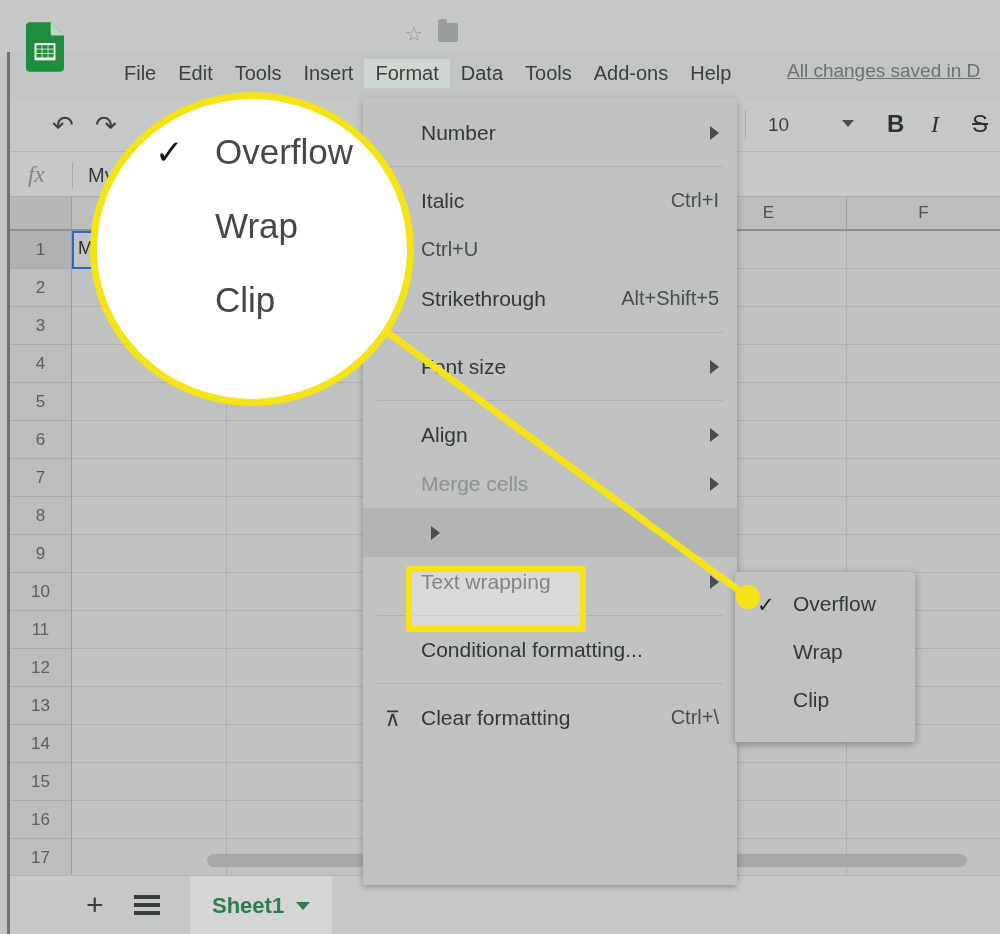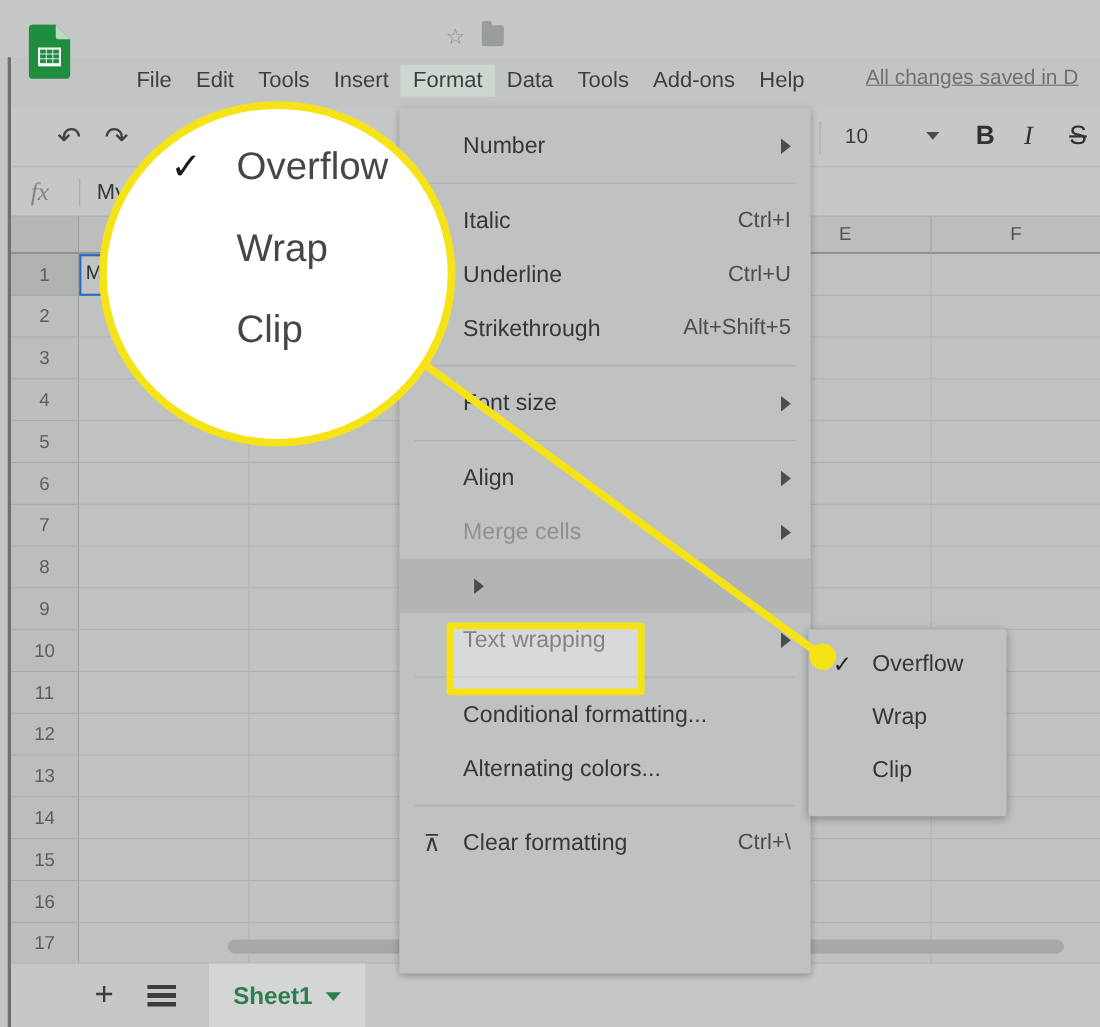--- a/index.html
+++ b/index.html
@@ -526,21 +526,20 @@
         <span class="fm-arrow"></span>
       </div>
       <div class="fm-sep"></div>
       <div class="fm-item">
         <span class="fm-gicon" style="font-style: italic; font-family: &quot;Liberation Serif&quot;, serif;">I</span>
         <span class="fm-label">Italic</span>
         <span class="fm-accel">Ctrl+I</span>
       </div>
       <div class="fm-item">
         <span class="fm-gicon u">U</span>
-        <span class="fm-label">Underline</span>
         <span class="fm-accel">Ctrl+U</span>
       </div>
       <div class="fm-item">
         <span class="fm-gicon s">S</span>
         <span class="fm-label">Strikethrough</span>
         <span class="fm-accel">Alt+Shift+5</span>
       </div>
       <div class="fm-sep"></div>
       <div class="fm-item">
         <span class="fm-label">Font size</span>
@@ -558,23 +557,20 @@
       <div class="fm-item hover">
         <span class="fm-arrow"></span>
       </div>
       <div class="fm-item">
         <span class="fm-label">Text wrapping</span>
         <span class="fm-arrow"></span>
       </div>
       <div class="fm-sep"></div>
       <div class="fm-item">
         <span class="fm-label">Conditional formatting...</span>
-      </div>
-      <div class="fm-item">
-        <span class="fm-label">Alternating colors...</span>
       </div>
       <div class="fm-sep"></div>
       <div class="fm-item">
         <span class="fm-gicon">⊼</span>
         <span class="fm-label">Clear formatting</span>
         <span class="fm-accel">Ctrl+\</span>
       </div>
     </div>
 
   <div class="submenu" id="submenu">

